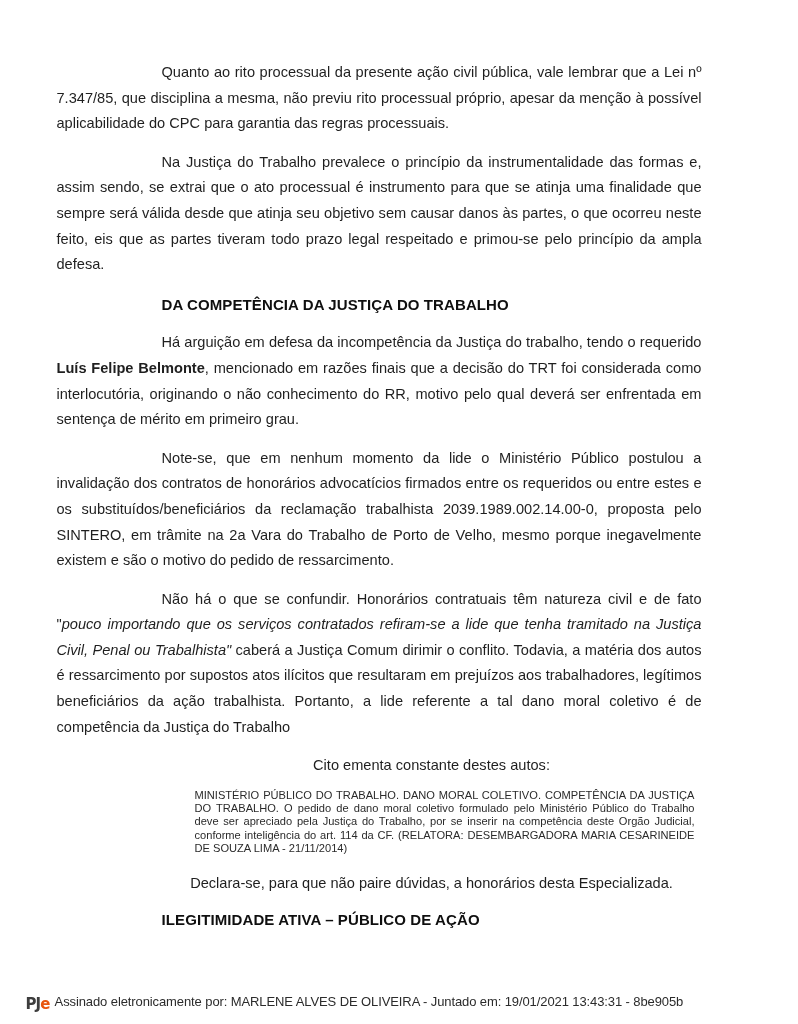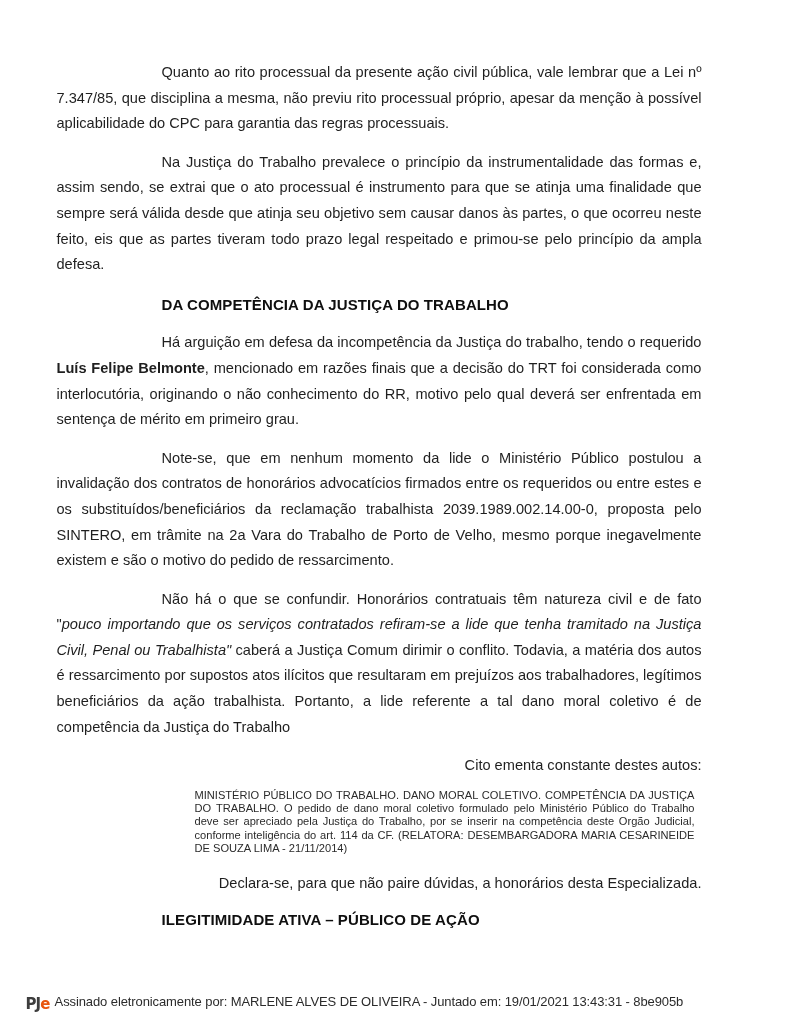--- a/index.html
+++ b/index.html
@@ -65,21 +65,21 @@
   }
 
   .heading-pre-gap {
     margin-top: 14px;
   }
 
   
   .lead-line {
     font-size: 14.6px;
     line-height: 25.6px;
-    text-align: right;
+    text-align: center;
     text-indent: 0;
     padding-left: 105px;
     margin: 0 0 10px 0;
     color: #1f1f1f;
   }
 
   
   .ementa {
     font-size: 11.1px;
     line-height: 13.3px;

